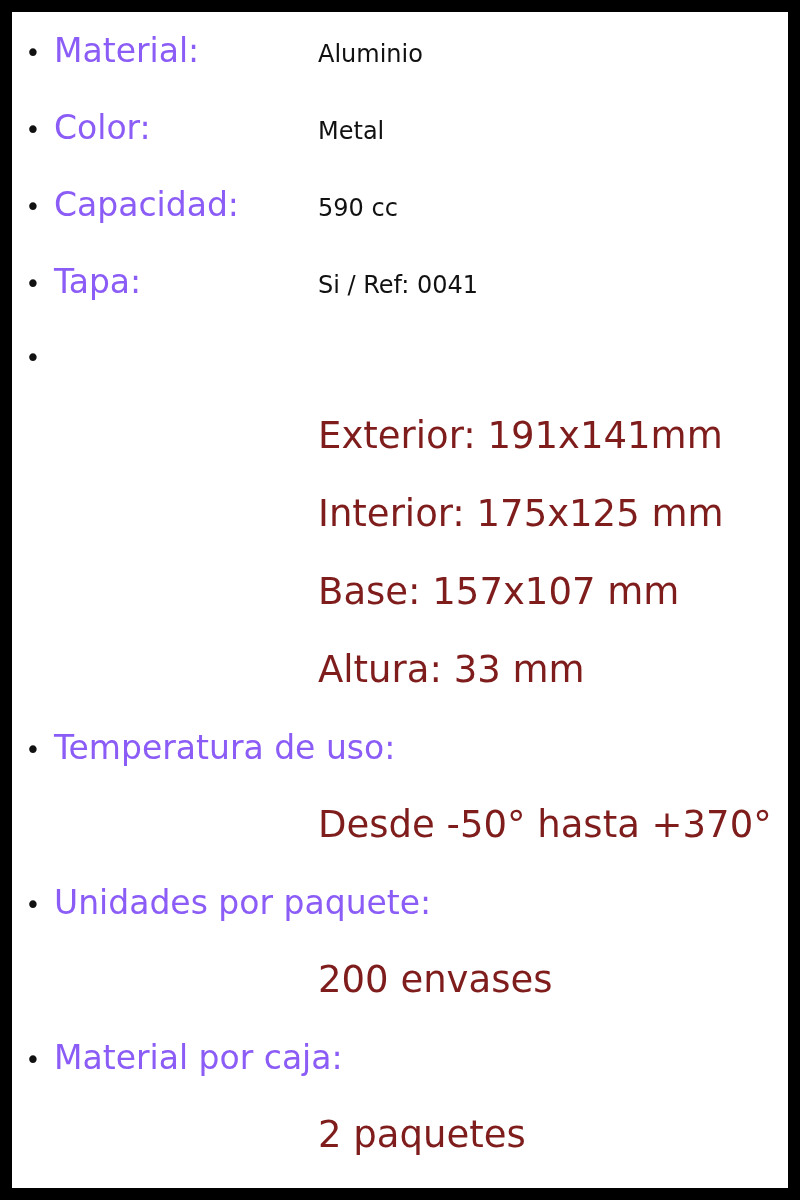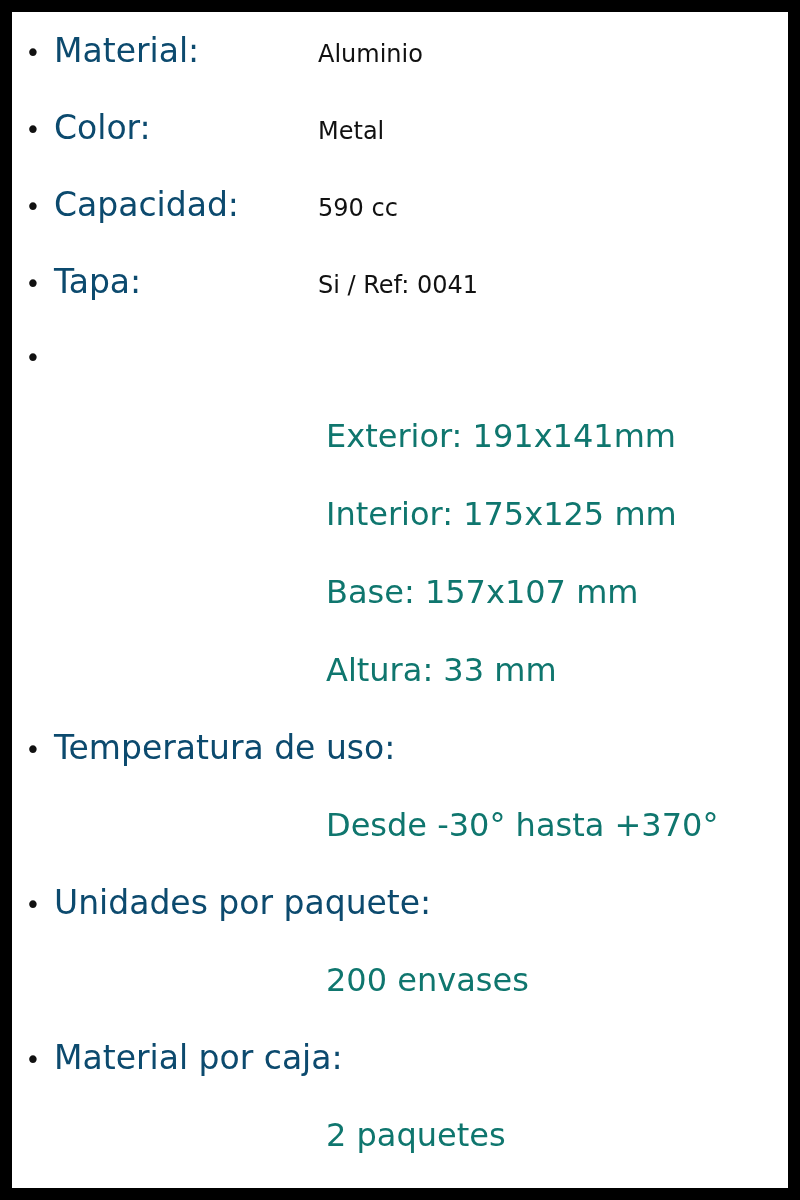--- a/index.html
+++ b/index.html
@@ -40,45 +40,44 @@
     flex: 0 0 42px;
     text-align: center;
     font-size: 26px;
     line-height: 77px;
     color: #111111;
   }
   .label {
     flex: 0 0 264px;
     font-size: 33px;
     line-height: 77px;
-    color: #0c4a6e;
+    color: #8b5cf6;
     white-space: nowrap;
   }
   .value {
     flex: 1 1 auto;
     font-size: 24px;
     line-height: 77px;
     color: #111111;
     white-space: nowrap;
   }
   .sub-row {
     display: flex;
     align-items: baseline;
     height: 78px;
   }
   .sub-spacer {
     flex: 0 0 306px;
   }
   .sub-value {
     flex: 1 1 auto;
-    font-size: 32px;
+    font-size: 37px;
     line-height: 78px;
-    color: #0f766e;
+    color: #7f1d1d;
     white-space: nowrap;
-    margin-left: 8px;
   }
   .row-label-only .label {
     flex: 0 0 auto;
   }
 </style>
 </head>
 <body>
 
 <div class="sheet">
   <ul class="spec-list">
@@ -131,21 +130,21 @@
       <span class="sub-value">Altura: 33 mm</span>
     </li>
 
     <li class="spec-row row-label-only">
       <span class="bullet">•</span>
       <span class="label">Temperatura de uso:</span>
     </li>
 
     <li class="sub-row">
       <span class="sub-spacer"></span>
-      <span class="sub-value">Desde -30° hasta +370°</span>
+      <span class="sub-value">Desde -50° hasta +370°</span>
     </li>
 
     <li class="spec-row row-label-only">
       <span class="bullet">•</span>
       <span class="label">Unidades por paquete:</span>
     </li>
 
     <li class="sub-row">
       <span class="sub-spacer"></span>
       <span class="sub-value">200 envases</span>

